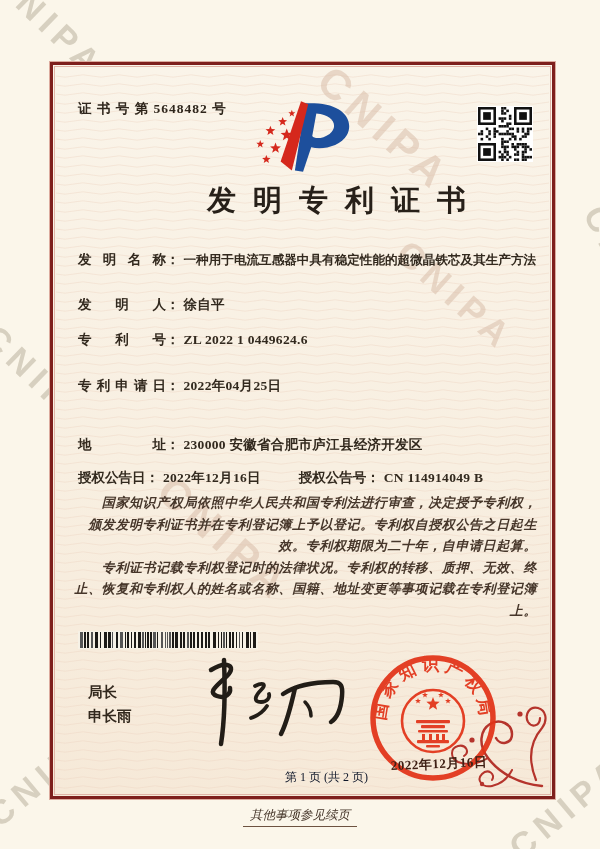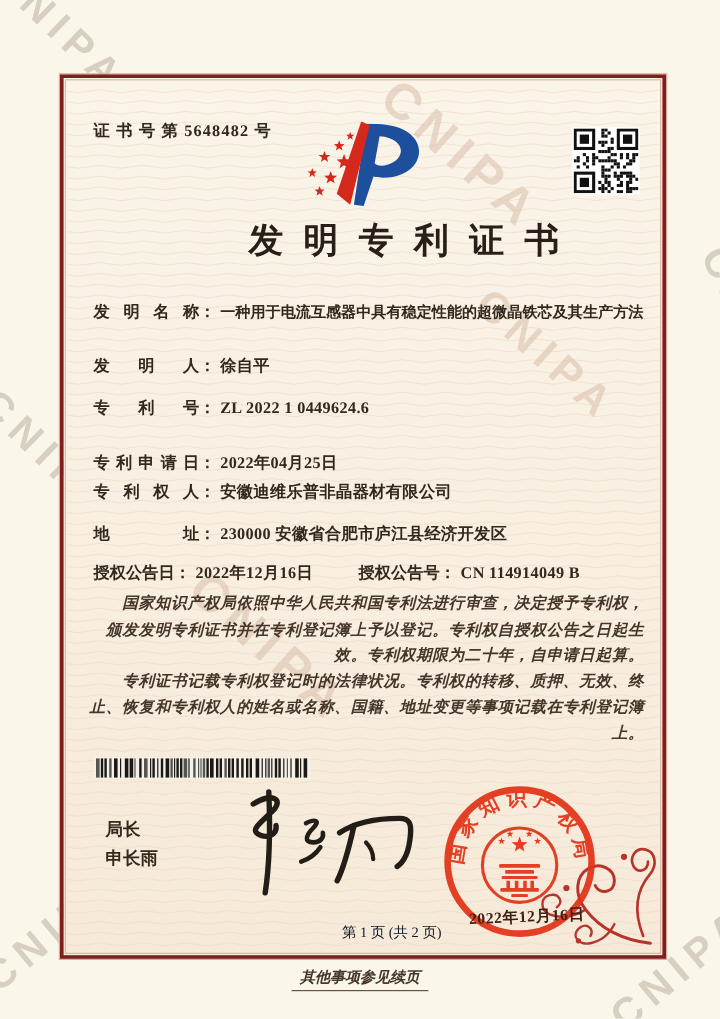--- a/index.html
+++ b/index.html
@@ -50,21 +50,21 @@
   #signer{left:88px;top:680px;font-size:14.5px;font-weight:bold;color:#33291e;line-height:24px;}
   #signature{left:183px;top:648px;width:165px;height:108px;}
 
   #flourish{left:424px;top:666px;width:124px;height:126px;}
   #seal{left:366px;top:651px;width:134px;height:134px;opacity:0.93;}
   #seal-date{left:371px;top:755px;width:136px;text-align:center;font-size:13px;font-weight:bold;
              color:#3f2015;letter-spacing:0.5px;transform:rotate(-2.5deg);}
 
   #page-no{left:50px;top:769px;width:553px;text-align:center;font-size:12px;color:#0f172a;}
   #cont-note{left:0;top:805px;width:600px;text-align:center;}
-  #cont-note span{display:inline-block;font-size:12.5px;font-style:italic;font-weight:700;
+  #cont-note span{display:inline-block;font-size:12.5px;font-style:italic;font-weight:400;
                   color:#46362a;border-bottom:1px solid #6d5240;padding:0 7px 2px;}
 </style>
 </head>
 <body>
 
 <div id="page">
 
   <div class="wm wm-out" style="left:-20px;top:4px;transform:rotate(44deg);">CNIPA</div>
   <div class="wm wm-out" style="left:-30px;top:360px;transform:rotate(44deg);">CNIPA</div>
   <div class="wm wm-out" style="left:-24px;top:756px;transform:rotate(-40deg);">CNIPA</div>
@@ -302,23 +302,20 @@
   </div>
   <div class="frow" style="top:251px;">
     <span class="flabel">发明名称</span><span class="fcolon">：</span><span class="fvalue long">一种用于电流互感器中具有稳定性能的超微晶铁芯及其生产方法</span>
   </div>
   <div class="frow" style="top:331px;">
     <span class="flabel">专利号</span><span class="fcolon">：</span><span class="fvalue">ZL 2022 1 0449624.6</span>
   </div>
   <div class="frow" style="top:366px;margin-top:11px;">
     <span class="flabel">专利申请日</span><span class="fcolon">：</span><span class="fvalue">2022年04月25日</span>
   </div>
-  <div class="frow" style="top:401px;">
-    <span class="flabel">专利权人</span><span class="fcolon">：</span><span class="fvalue">安徽迪维乐普非晶器材有限公司</span>
-  </div>
   <div class="frow" style="top:436px;">
     <span class="flabel">地址</span><span class="fcolon">：</span><span class="fvalue">230000 安徽省合肥市庐江县经济开发区</span>
   </div>
   <div class="frow" style="top:469px;">
     <span>授权公告日</span><span class="fcolon">：</span><span class="fvalue">2022年12月16日</span><span class="pair2">授权公告号</span><span class="fcolon">：</span><span class="fvalue">CN 114914049 B</span>
   </div>
 
   <div class="abs" id="paras">
     <p>国家知识产权局依照中华人民共和国专利法进行审查，决定授予专利权，颁发发明专利证书并在专利登记簿上予以登记。专利权自授权公告之日起生效。专利权期限为二十年，自申请日起算。</p>
     <p>专利证书记载专利权登记时的法律状况。专利权的转移、质押、无效、终止、恢复和专利权人的姓名或名称、国籍、地址变更等事项记载在专利登记簿上。</p>

